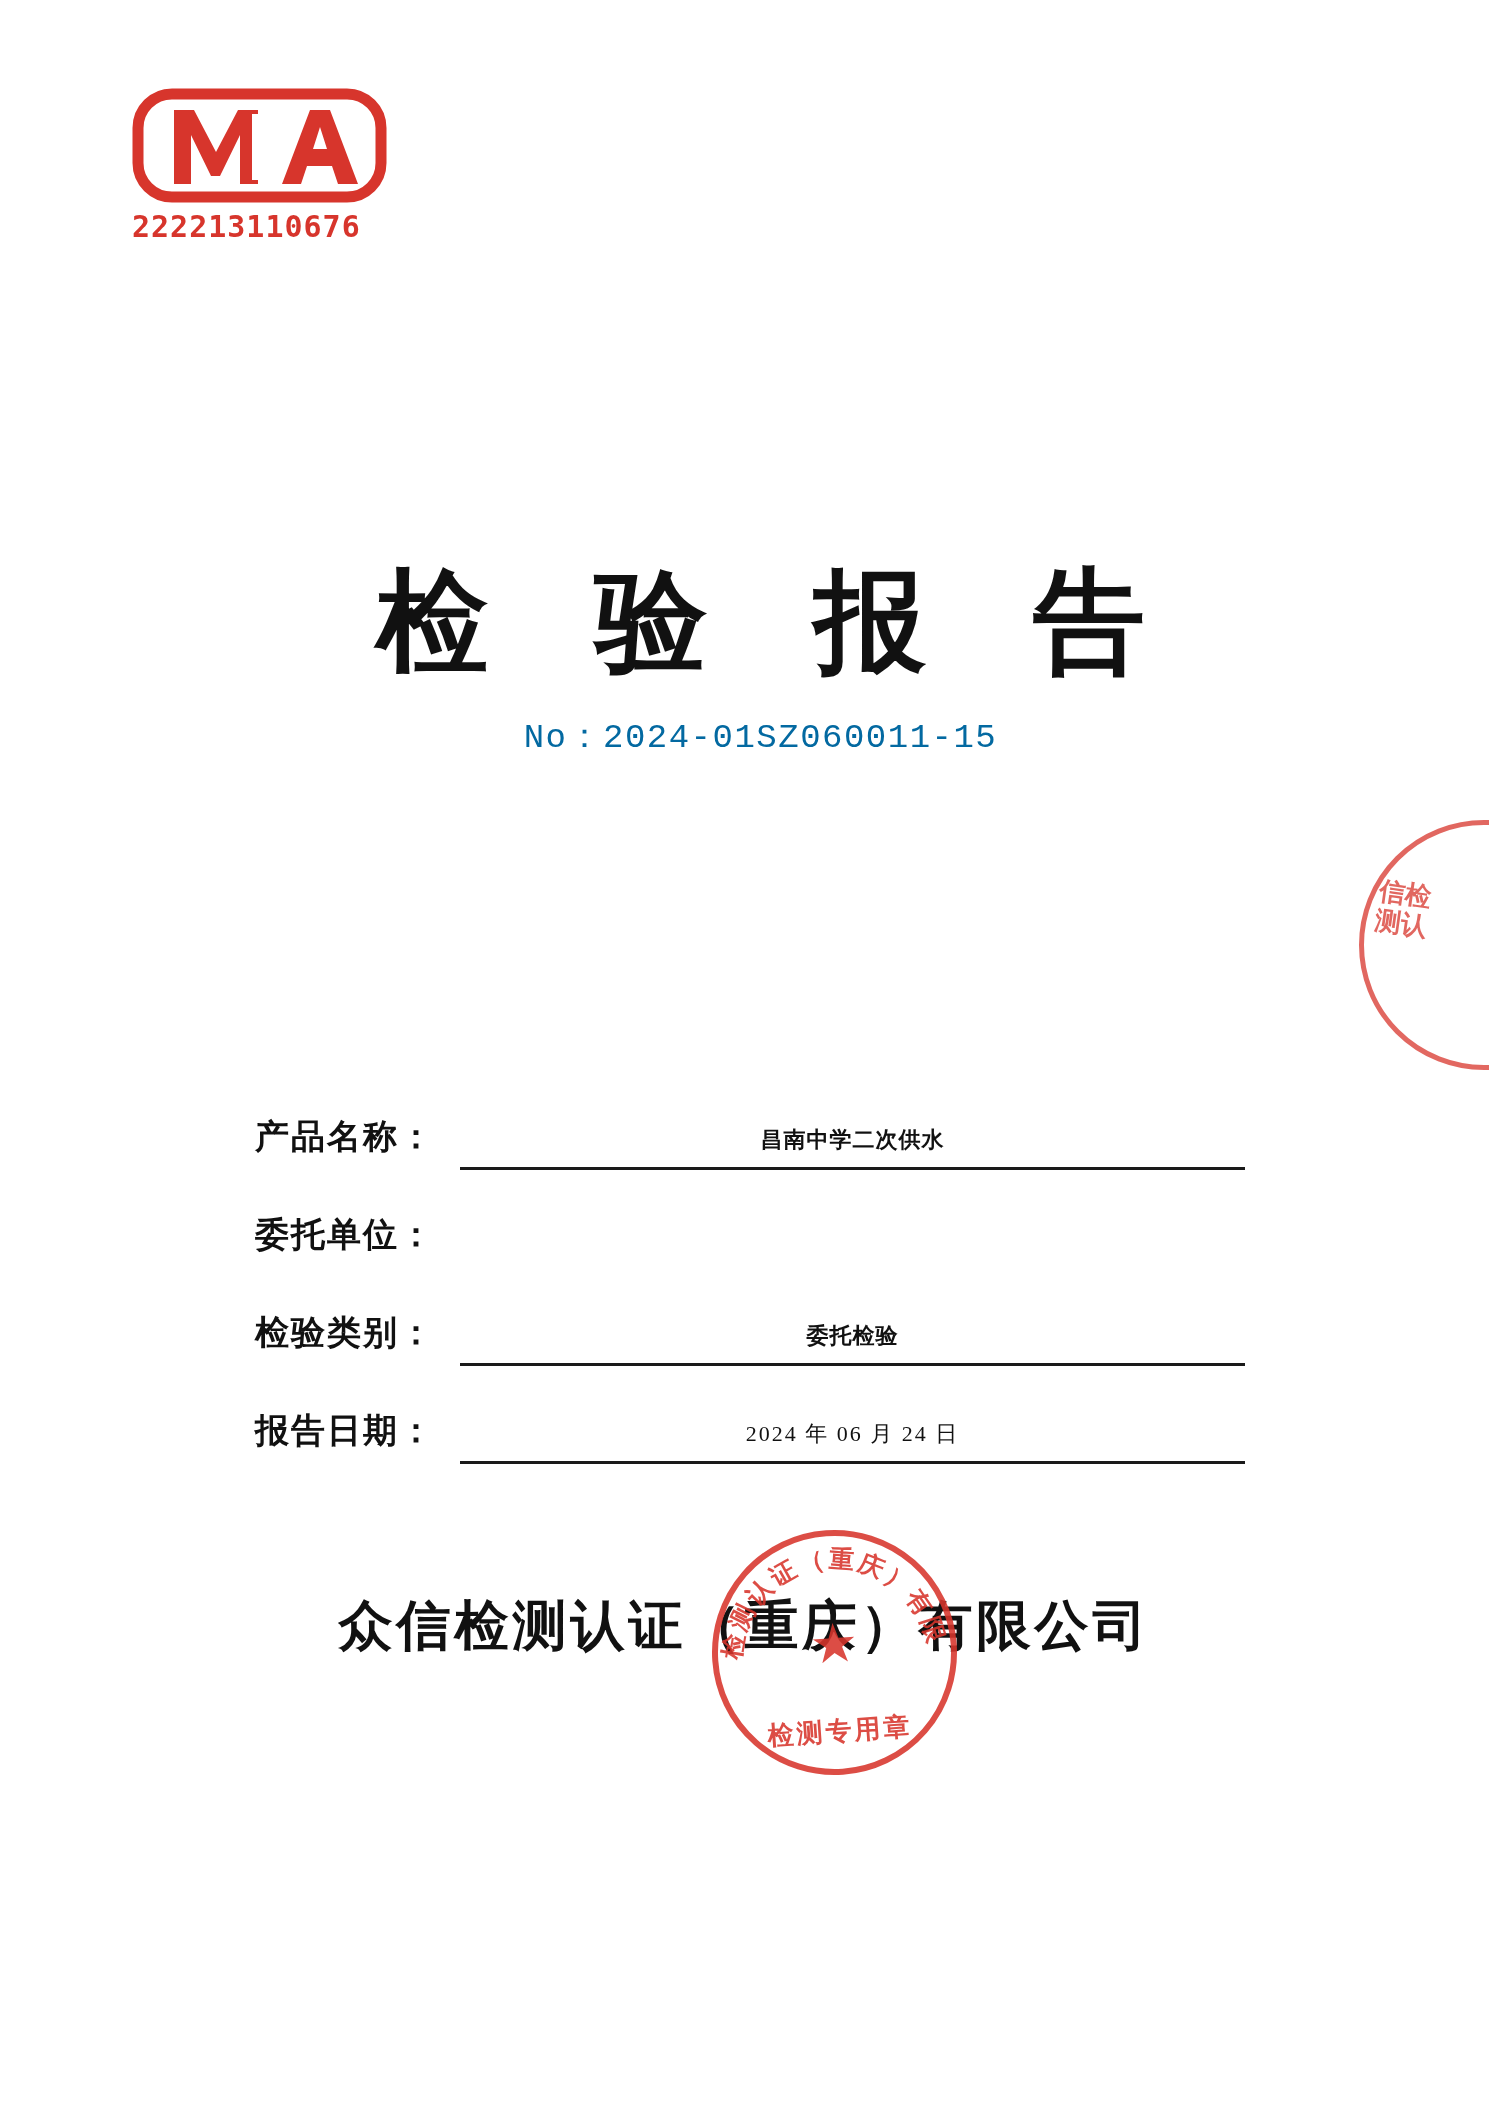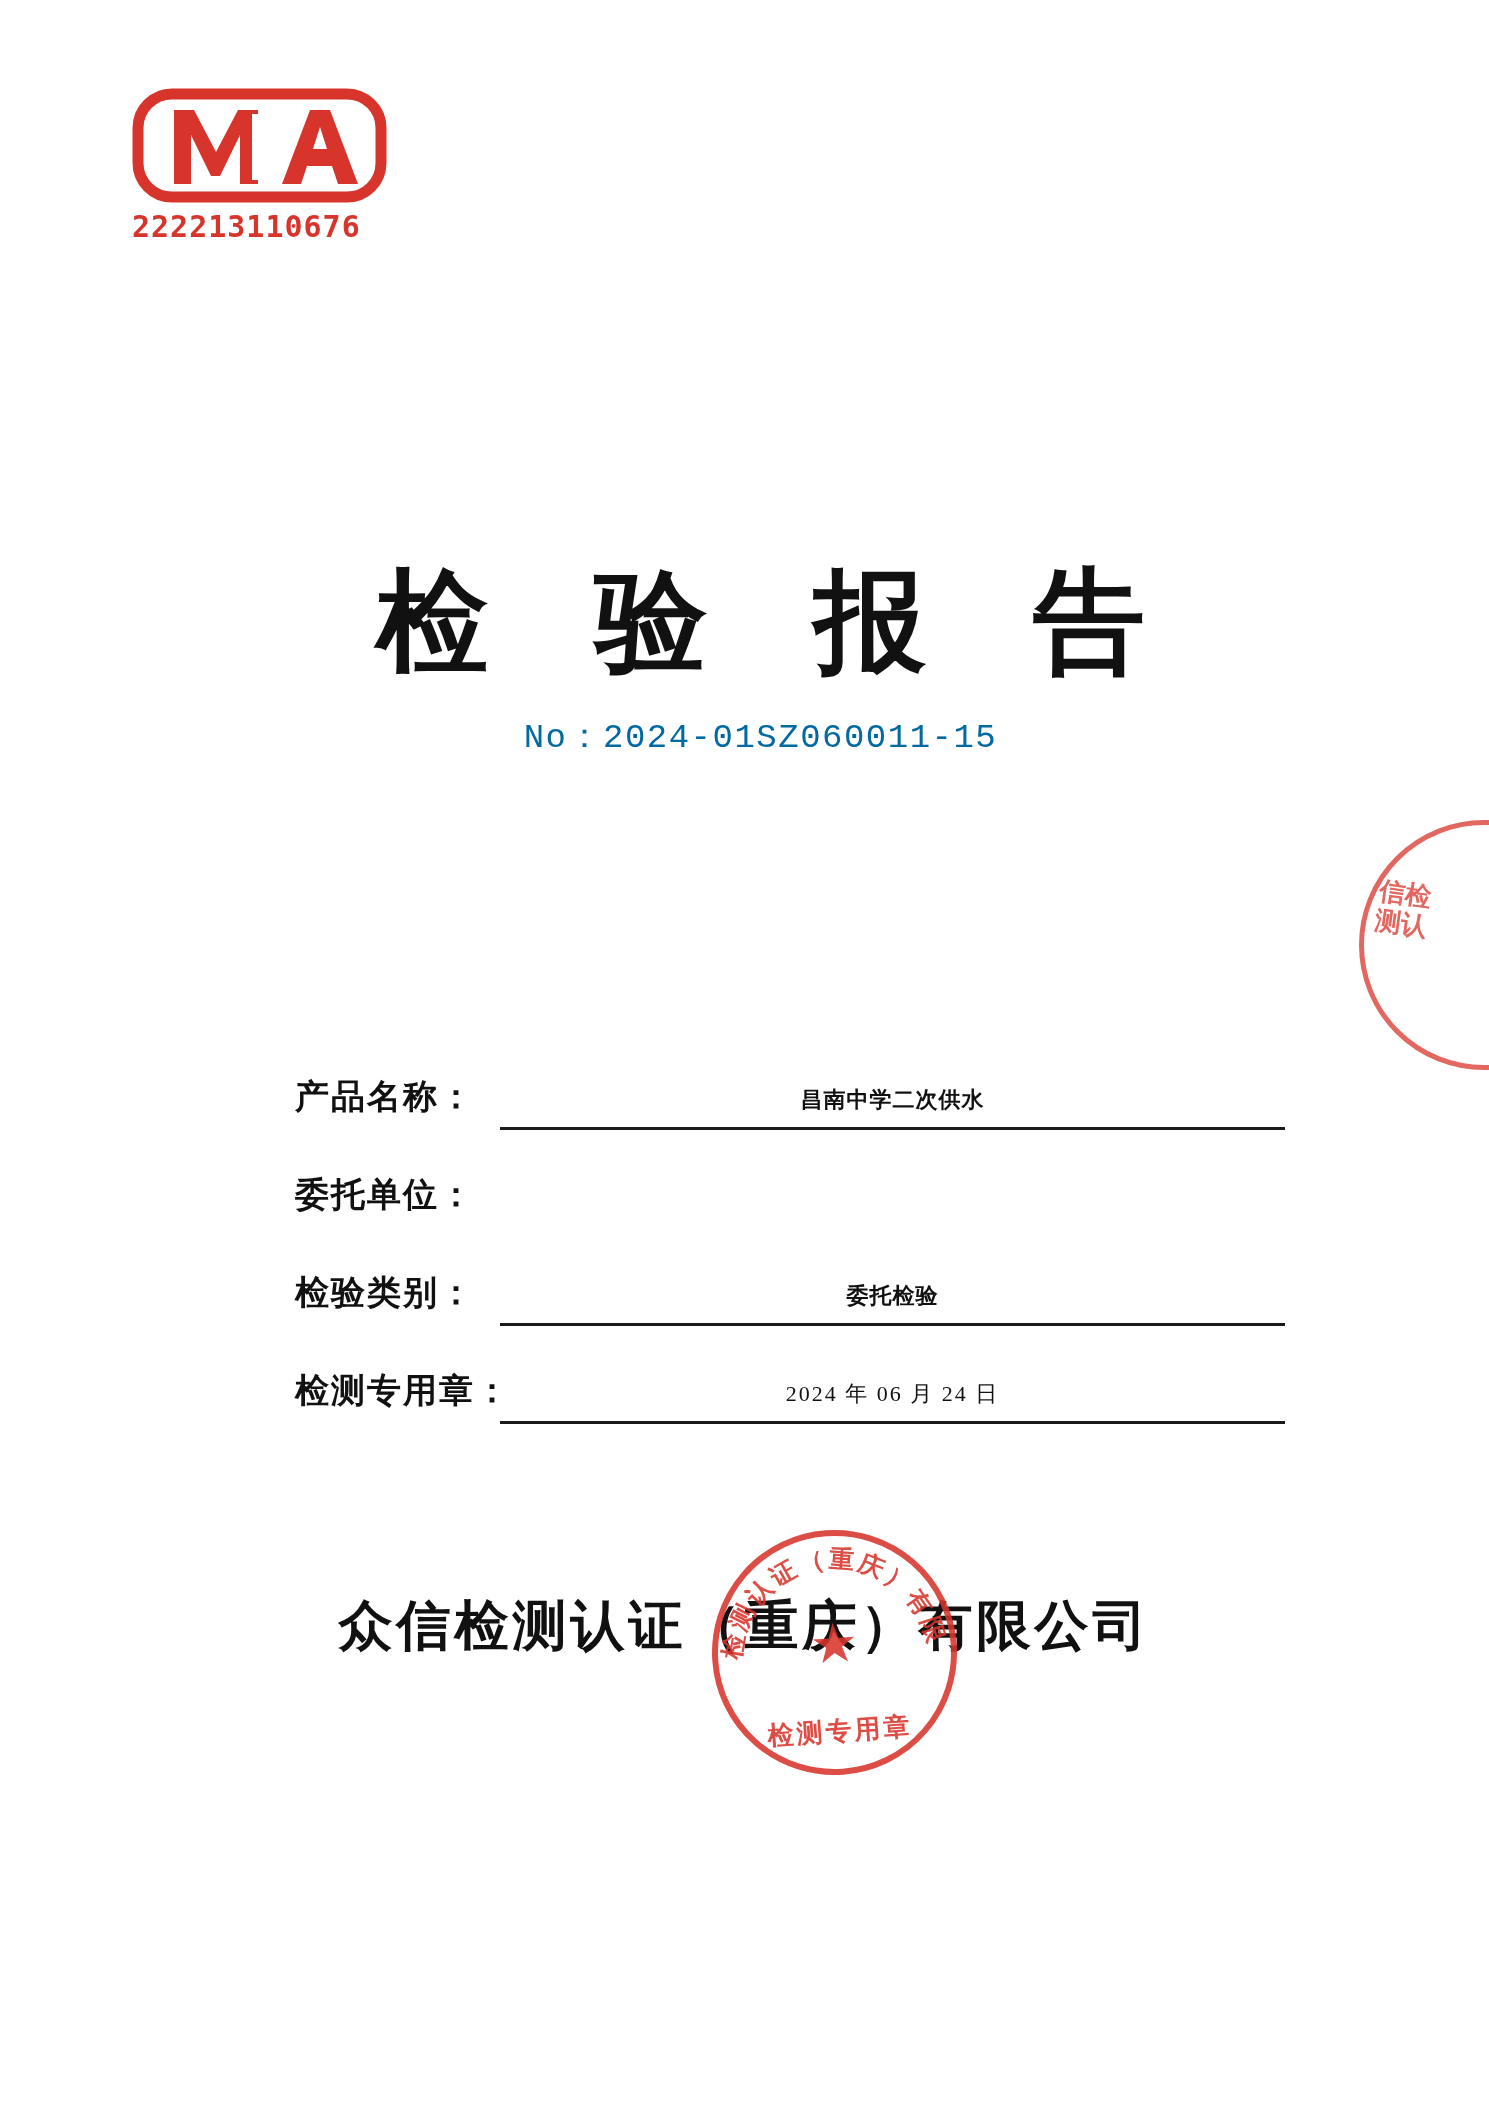--- a/index.html
+++ b/index.html
@@ -61,24 +61,23 @@
     margin-top: 30px;
     font-family: Liberation Mono, monospace;
     font-size: 34px;
     letter-spacing: 1.5px;
     color: #0369a1;
   }
 
   
   .fields {
     position: absolute;
-    top: 1032px;
+    top: 1072px;
     left: 255px;
     width: 990px;
-    margin-left: 40px;
   }
   .field-row {
     display: flex;
     align-items: flex-end;
     height: 98px;
   }
   .field-label {
     width: 205px;
     flex: 0 0 205px;
     font-family: "DejaVu Sans", sans-serif;
@@ -236,21 +235,21 @@
   </div>
 
   <div class="field-row">
     <div class="field-label">检验类别：</div>
     <div class="field-value-box">
       <div class="field-value">委托检验</div>
     </div>
   </div>
 
   <div class="field-row">
-    <div class="field-label">检测专用章：</div>
+    <div class="field-label">报告日期：</div>
     <div class="field-value-box">
       <div class="field-value mono">2024 年 06 月 24 日</div>
     </div>
   </div>
 
 </div>
 
 <div class="company">众信检测认证（重庆）有限公司</div>
 
 <div class="seal">

